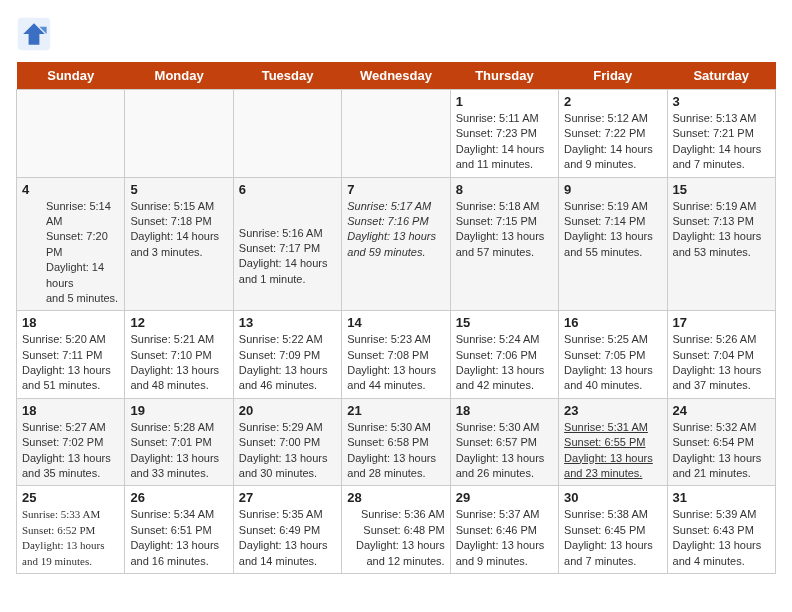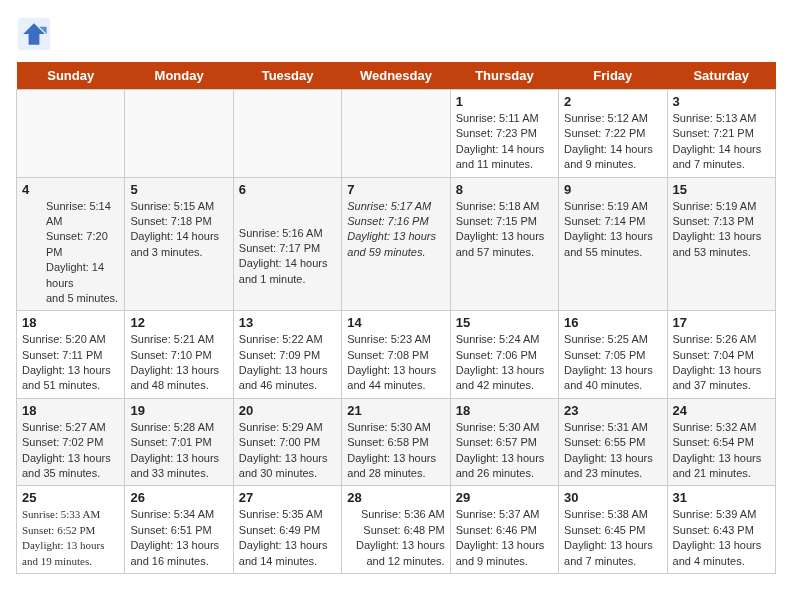--- a/index.html
+++ b/index.html
@@ -282,21 +282,21 @@
         </td>
         <td>
           <span class="day-number">18</span>
           <div class="day-info" style="white-space: pre-line;">Sunrise: 5:30 AM
 Sunset: 6:57 PM
 Daylight: 13 hours
 and 26 minutes.</div>
         </td>
         <td>
           <span class="day-number">23</span>
-          <div class="day-info" style="white-space: pre-line;">Sunrise: 5:31 AM
+          <div class="day-info" style="white-space: pre-line; text-decoration: underline;">Sunrise: 5:31 AM
 Sunset: 6:55 PM
 Daylight: 13 hours
 and 23 minutes.</div>
         </td>
         <td>
           <span class="day-number">24</span>
           <div class="day-info" style="white-space: pre-line;">Sunrise: 5:32 AM
 Sunset: 6:54 PM
 Daylight: 13 hours
 and 21 minutes.</div>

